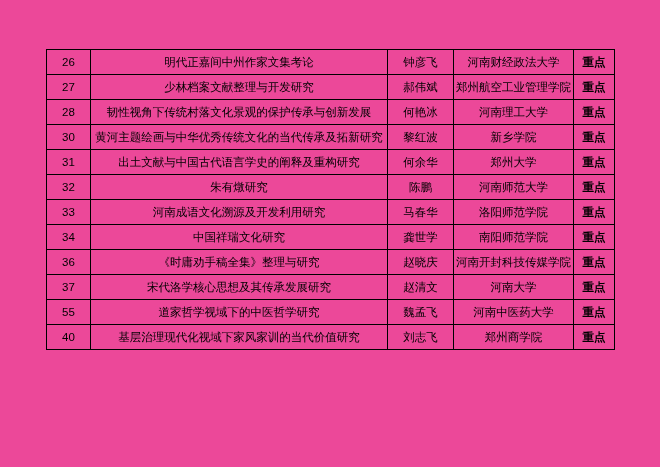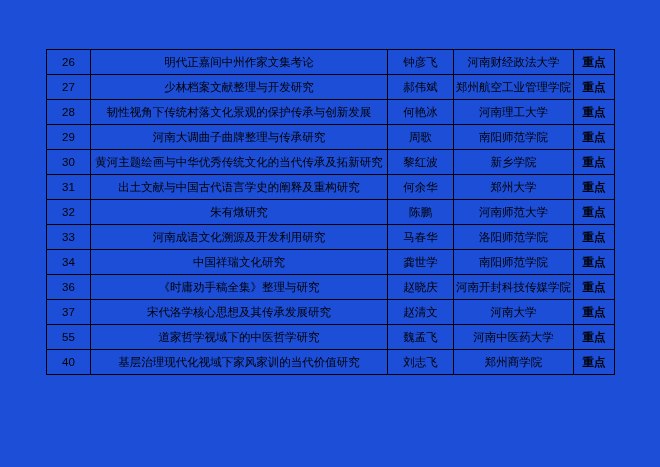--- a/index.html
+++ b/index.html
@@ -11,21 +11,21 @@
     overflow: hidden;
   }
   body {
     font-family: "Liberation Sans", "DejaVu Sans", sans-serif;
     color: #000000;
   }
   .page {
     position: relative;
     width: 660px;
     height: 467px;
-    background: #1d4ed8;
+    background: #ec4899;
   }
   .table-wrap {
     position: absolute;
     left: 46px;
     top: 49px;
     width: 568px;
   }
   table.project-table {
     border-collapse: collapse;
     table-layout: fixed;
@@ -83,27 +83,20 @@
           <td class="level">重点</td>
         </tr>
         <tr>
           <td class="num">28</td>
           <td class="title">韧性视角下传统村落文化景观的保护传承与创新发展</td>
           <td class="person">何艳冰</td>
           <td class="unit">河南理工大学</td>
           <td class="level">重点</td>
         </tr>
         <tr>
-          <td class="num">29</td>
-          <td class="title">河南大调曲子曲牌整理与传承研究</td>
-          <td class="person">周歌</td>
-          <td class="unit">南阳师范学院</td>
-          <td class="level">重点</td>
-        </tr>
-        <tr>
           <td class="num">30</td>
           <td class="title">黄河主题绘画与中华优秀传统文化的当代传承及拓新研究</td>
           <td class="person">黎红波</td>
           <td class="unit">新乡学院</td>
           <td class="level">重点</td>
         </tr>
         <tr>
           <td class="num">31</td>
           <td class="title">出土文献与中国古代语言学史的阐释及重构研究</td>
           <td class="person">何余华</td>

